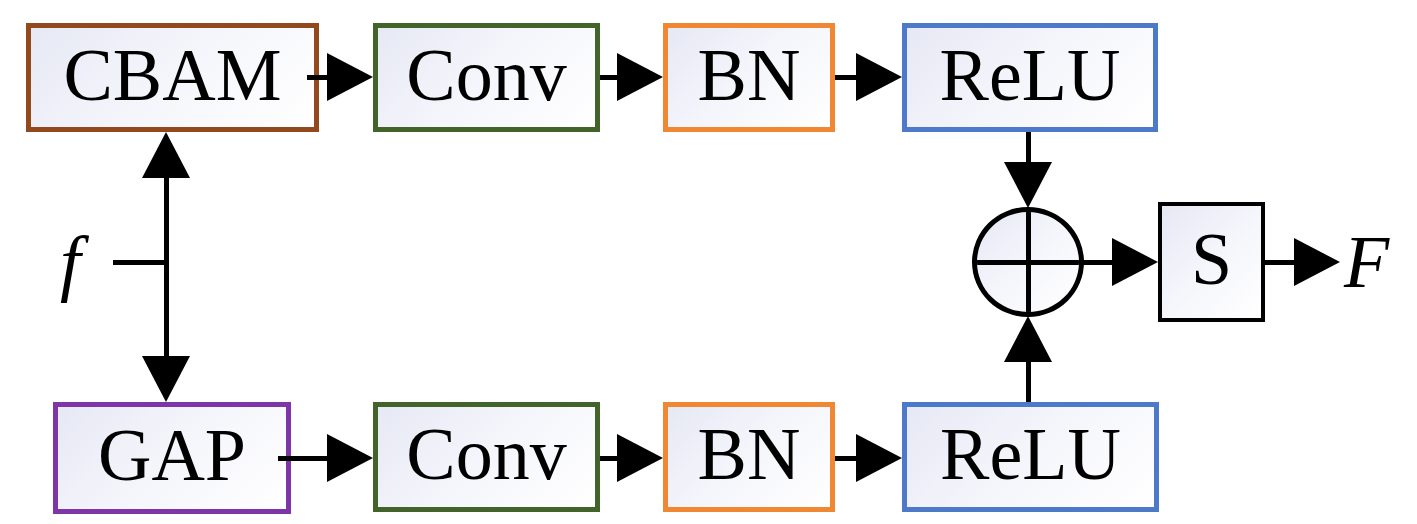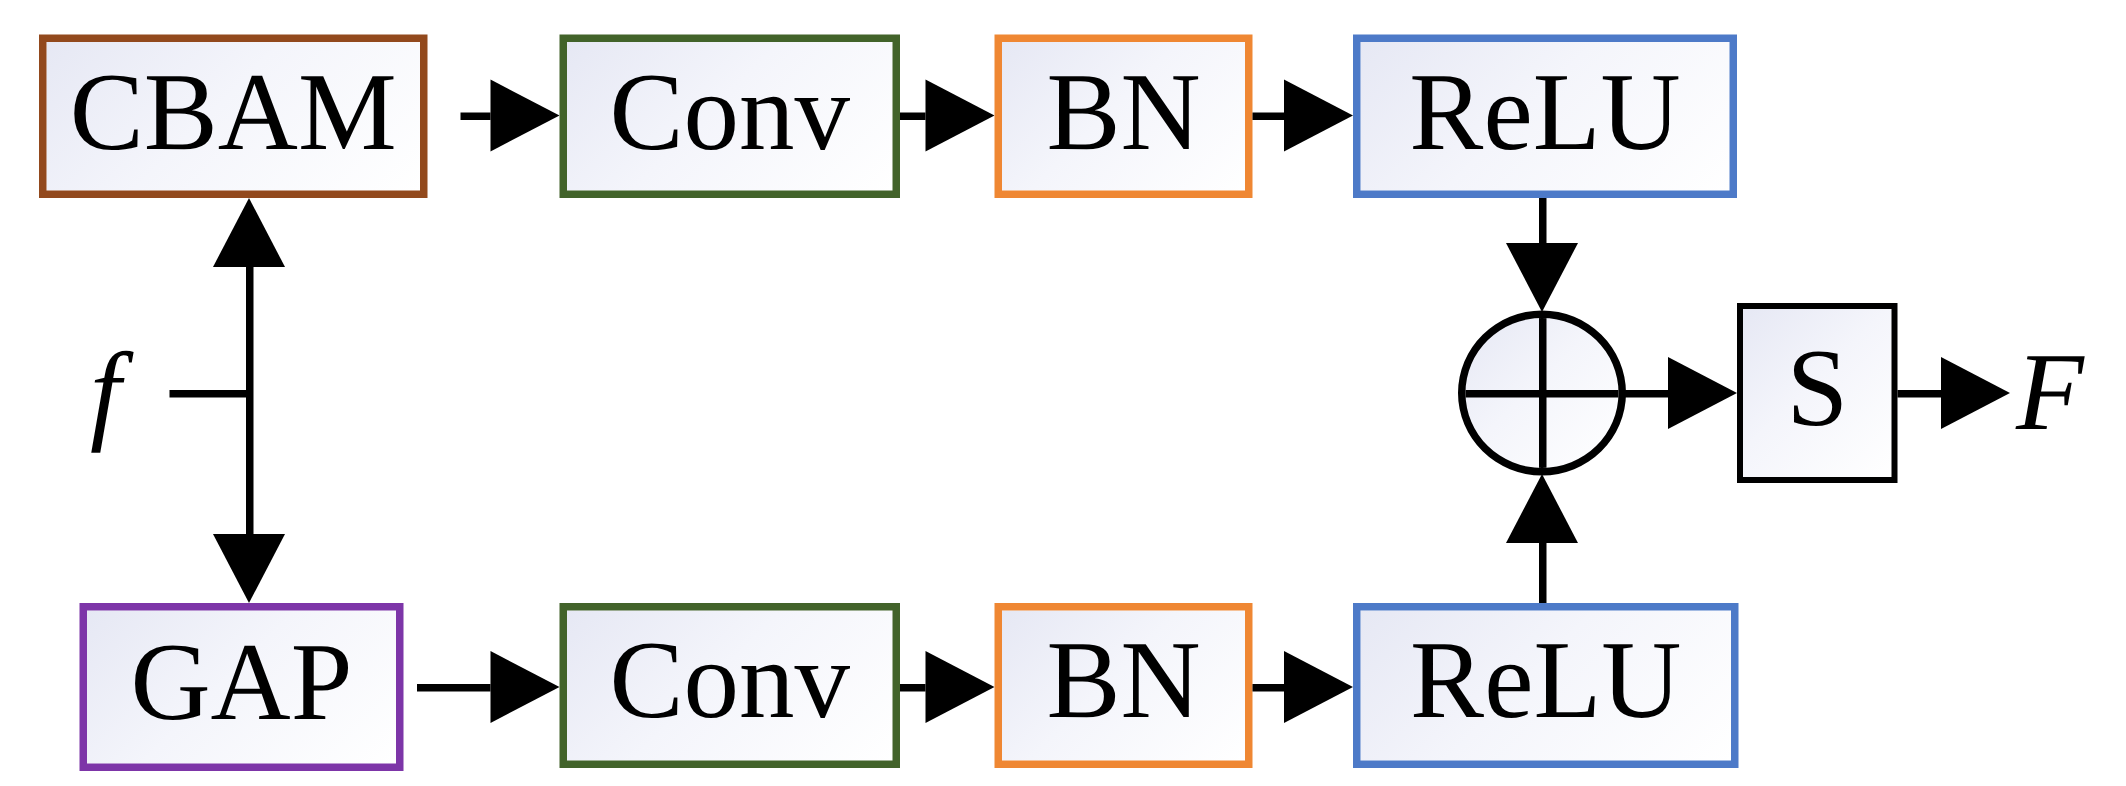--- a/index.html
+++ b/index.html
@@ -18,25 +18,25 @@
     display:flex;align-items:center;justify-content:center;
     color:#000;
   }
   .node-label{
     font-size:74px;
     line-height:1;
     padding-bottom:6px;
     white-space:nowrap;
   }
   
-  #node-cbam       {left:26px;  top:23px;  width:259px; height:109px;}
+  #node-cbam       {left:26px;  top:23px;  width:293px; height:109px;}
   #node-conv-top   {left:373px; top:23px;  width:227px; height:109px;}
   #node-bn-top     {left:663px; top:23px;  width:172px; height:109px;}
   #node-relu-top   {left:902px; top:23px;  width:256px; height:109px;}
-  #node-gap        {left:53px;  top:402px; width:216px; height:112px;}
+  #node-gap        {left:53px;  top:402px; width:238px; height:112px;}
   #node-conv-bot   {left:373px; top:402px; width:227px; height:110px;}
   #node-bn-bot     {left:663px; top:402px; width:172px; height:110px;}
   #node-relu-bot   {left:902px; top:402px; width:257px; height:110px;}
   #node-s          {left:1158px;top:202px; width:107px; height:120px; border-width:4px;}
   
   #node-sum{
     left:972px; top:207px; width:112px; height:110px;
     border-radius:50%;
     overflow:hidden;
   }

